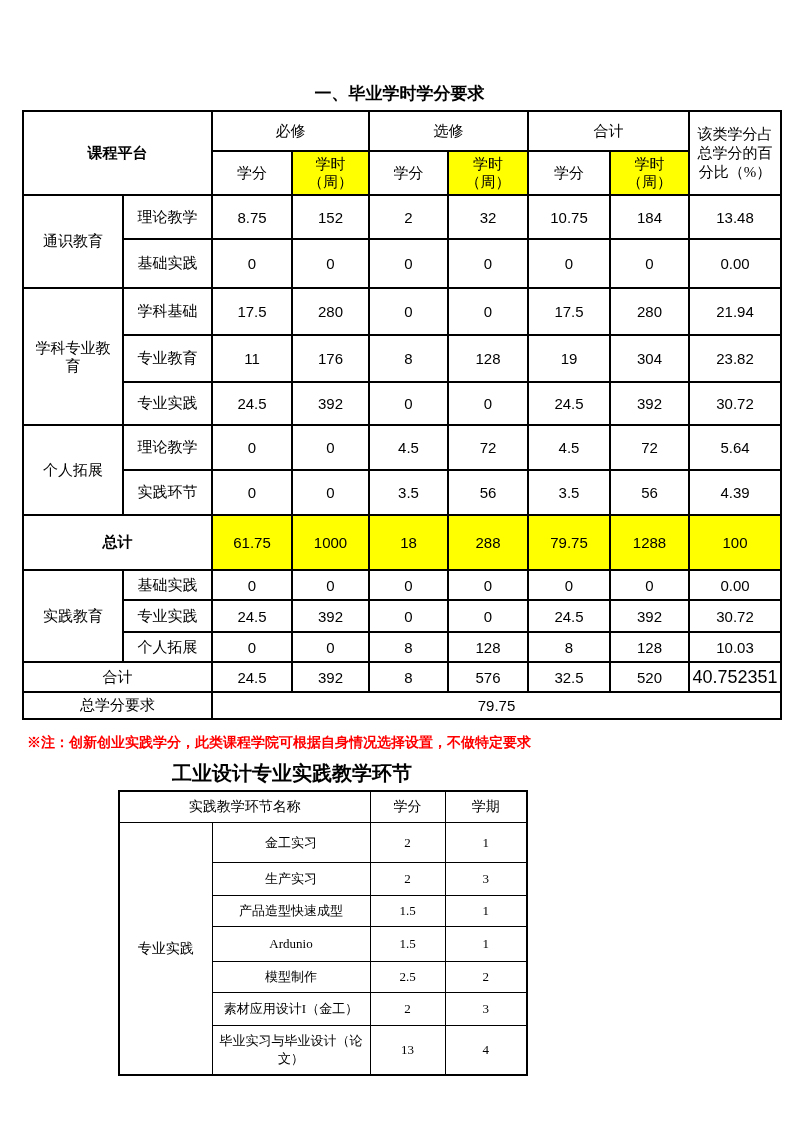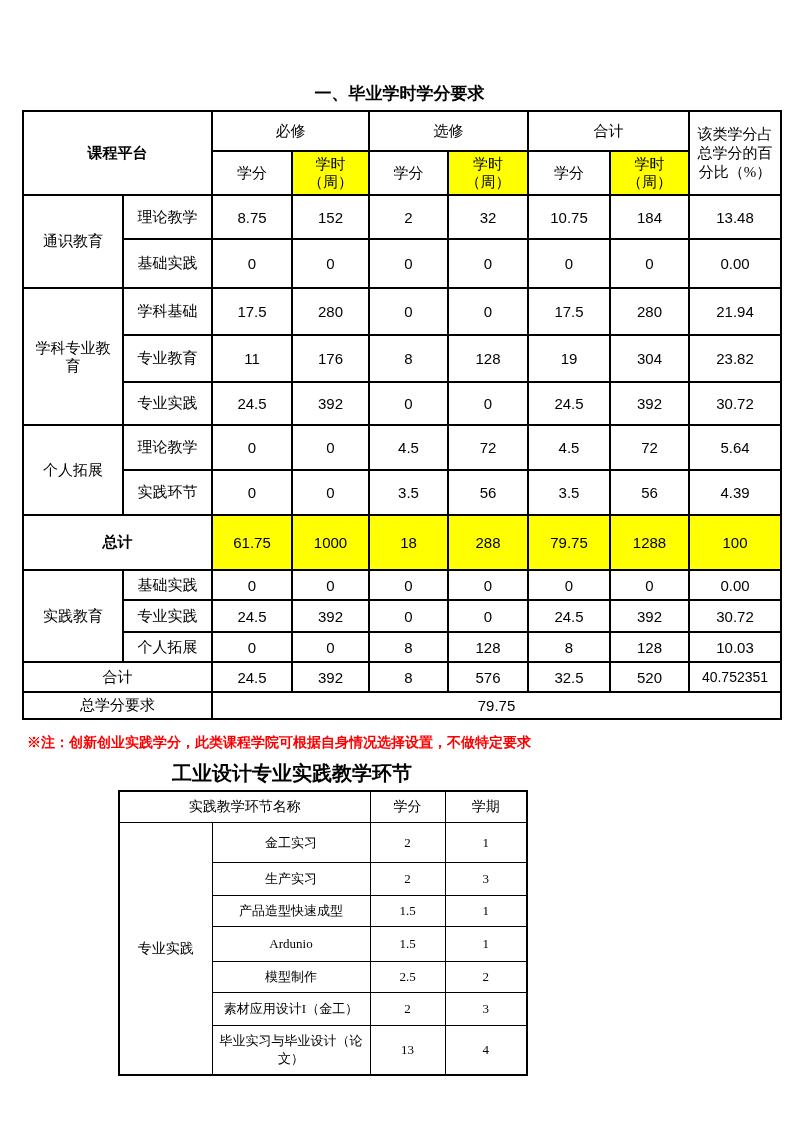--- a/index.html
+++ b/index.html
@@ -200,21 +200,21 @@
     </tr>
 
     <tr style="height:30px">
       <td colspan="2" class="cn" style="font-size:15px">合计</td>
       <td>24.5</td>
       <td>392</td>
       <td>8</td>
       <td>576</td>
       <td>32.5</td>
       <td>520</td>
-      <td style="font-size:14px">40.752351</td>
+      <td style="font-size:18px">40.752351</td>
     </tr>
 
     <tr style="height:27px">
       <td colspan="2" class="cn" style="font-size:15px">总学分要求</td>
       <td colspan="7">79.75</td>
     </tr>
   </tbody>
 </table>
 
 <div class="note">※注：创新创业实践学分，此类课程学院可根据自身情况选择设置，不做特定要求</div>

